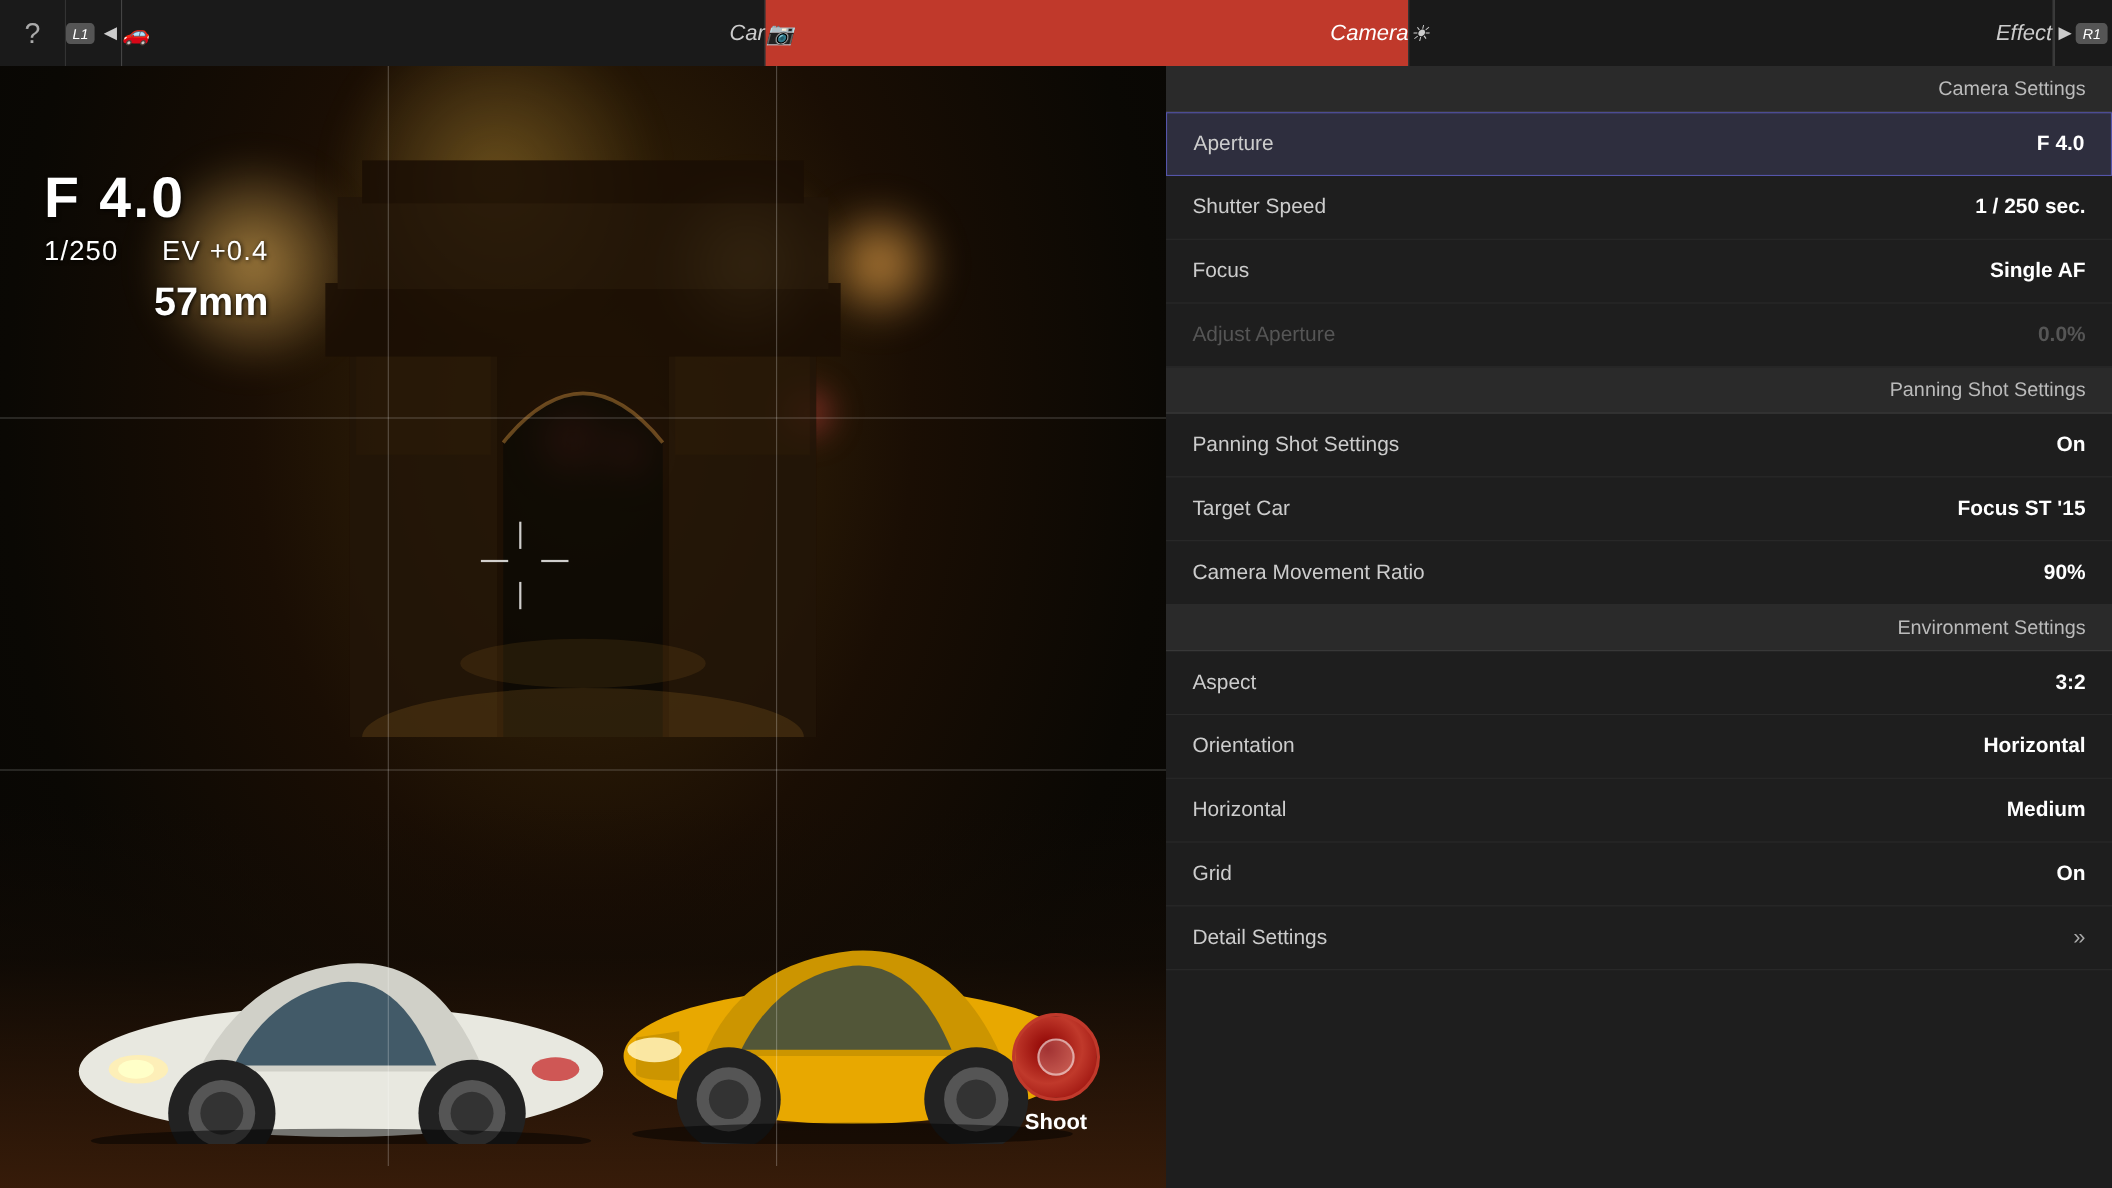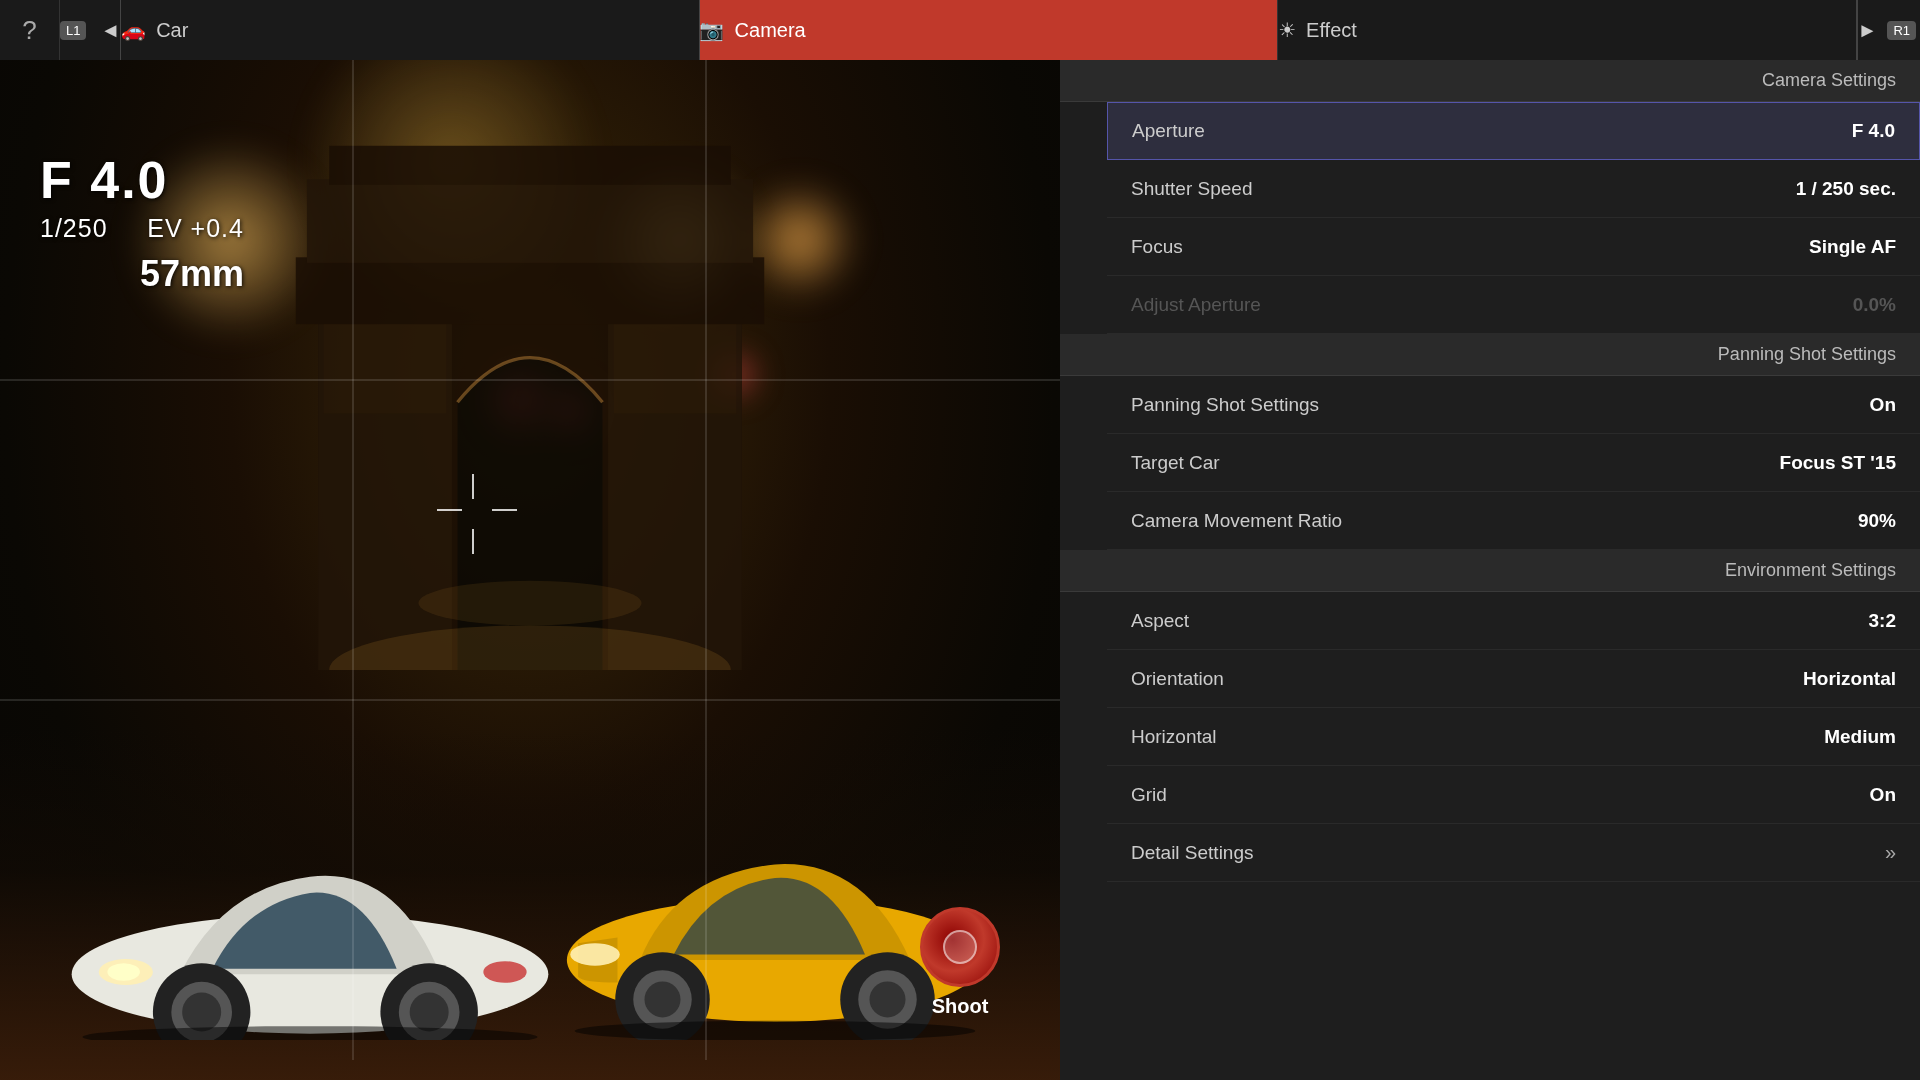--- a/index.html
+++ b/index.html
@@ -75,21 +75,21 @@
     #focal-display {
       font-size: 36px;
       font-weight: bold;
       margin-top: 10px;
       text-align: right;
     }
 
     
     #shoot-btn-area {
       position: absolute;
-      bottom: 122px;
+      bottom: 108px;
       right: 60px;
       display: flex;
       flex-direction: column;
       align-items: center;
       cursor: pointer;
     }
     #shoot-circle {
       width: 80px;
       height: 80px;
       border-radius: 50%;
@@ -123,27 +123,27 @@
       background: #1a1a1a;
       display: flex;
       align-items: center;
       z-index: 100;
     }
 
     .nav-item {
       height: 60px;
       display: flex;
       align-items: center;
-      justify-content: flex-start;
+      justify-content: space-between;
       flex: 1;
       cursor: pointer;
       font-size: 20px;
       color: #ccc;
-      gap: 10px;
       position: relative;
+      font-style: italic;
     }
     .nav-item.active {
       background: #c0392b;
       color: #fff;
     }
 
     #help-btn {
       width: 60px;
       height: 60px;
       display: flex;
@@ -189,21 +189,20 @@
     }
 
     .setting-row {
       display: flex;
       align-items: center;
       justify-content: space-between;
       padding: 0 24px;
       height: 58px;
       border-bottom: 1px solid #2a2a2a;
       cursor: pointer;
-      margin-left: 47px;
     }
     .setting-row.highlighted {
       background: #2e2e3e;
       border: 1px solid #5555aa;
     }
     .setting-label {
       color: #ccc;
       font-size: 19px;
     }
     .setting-value {

